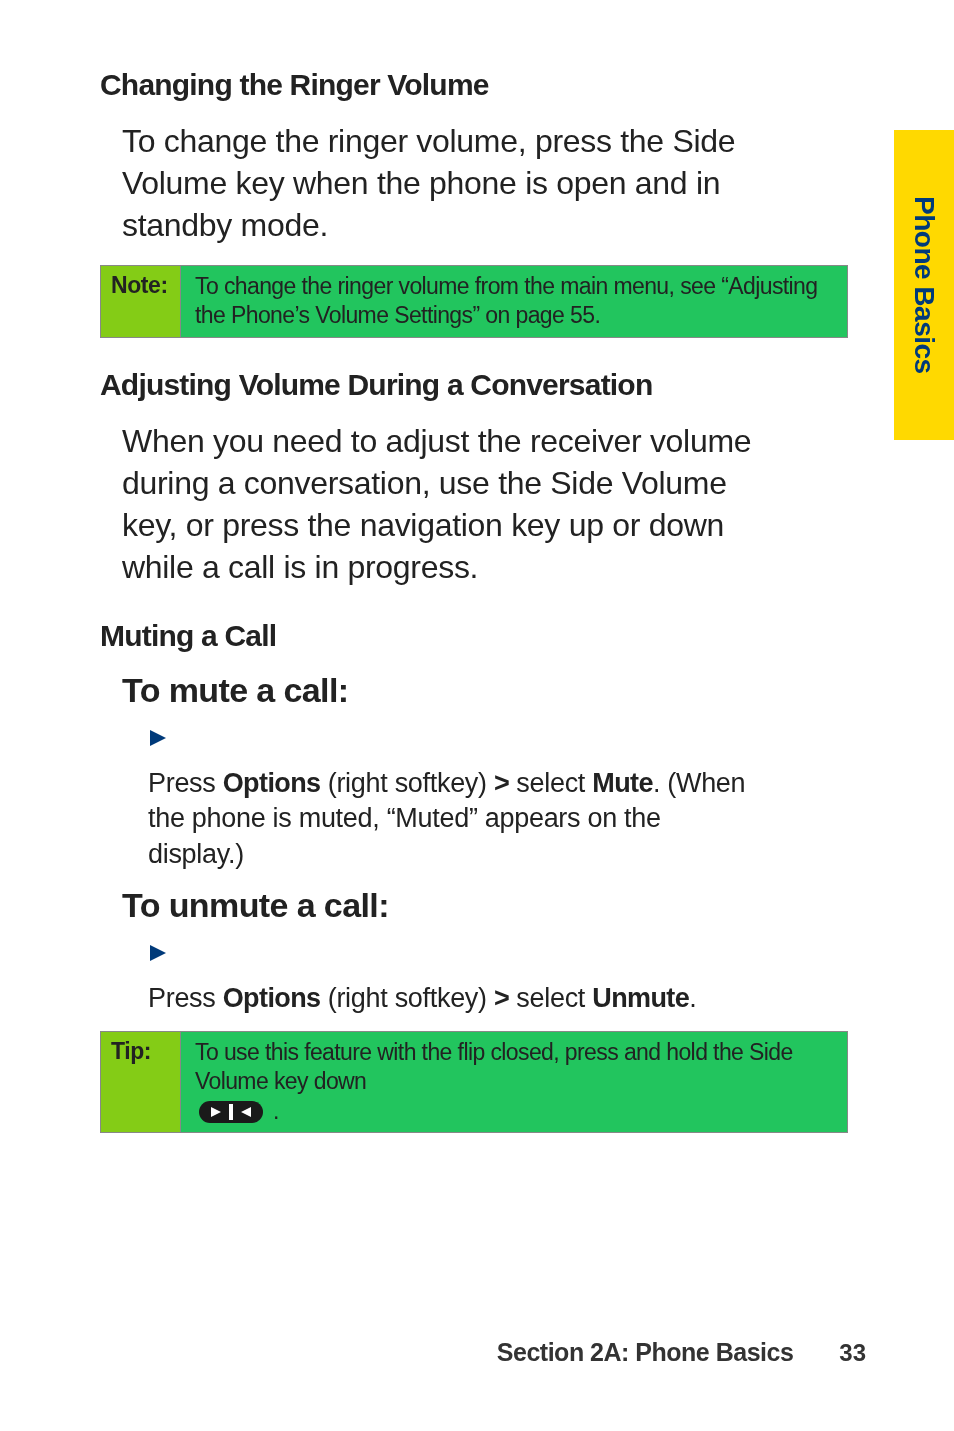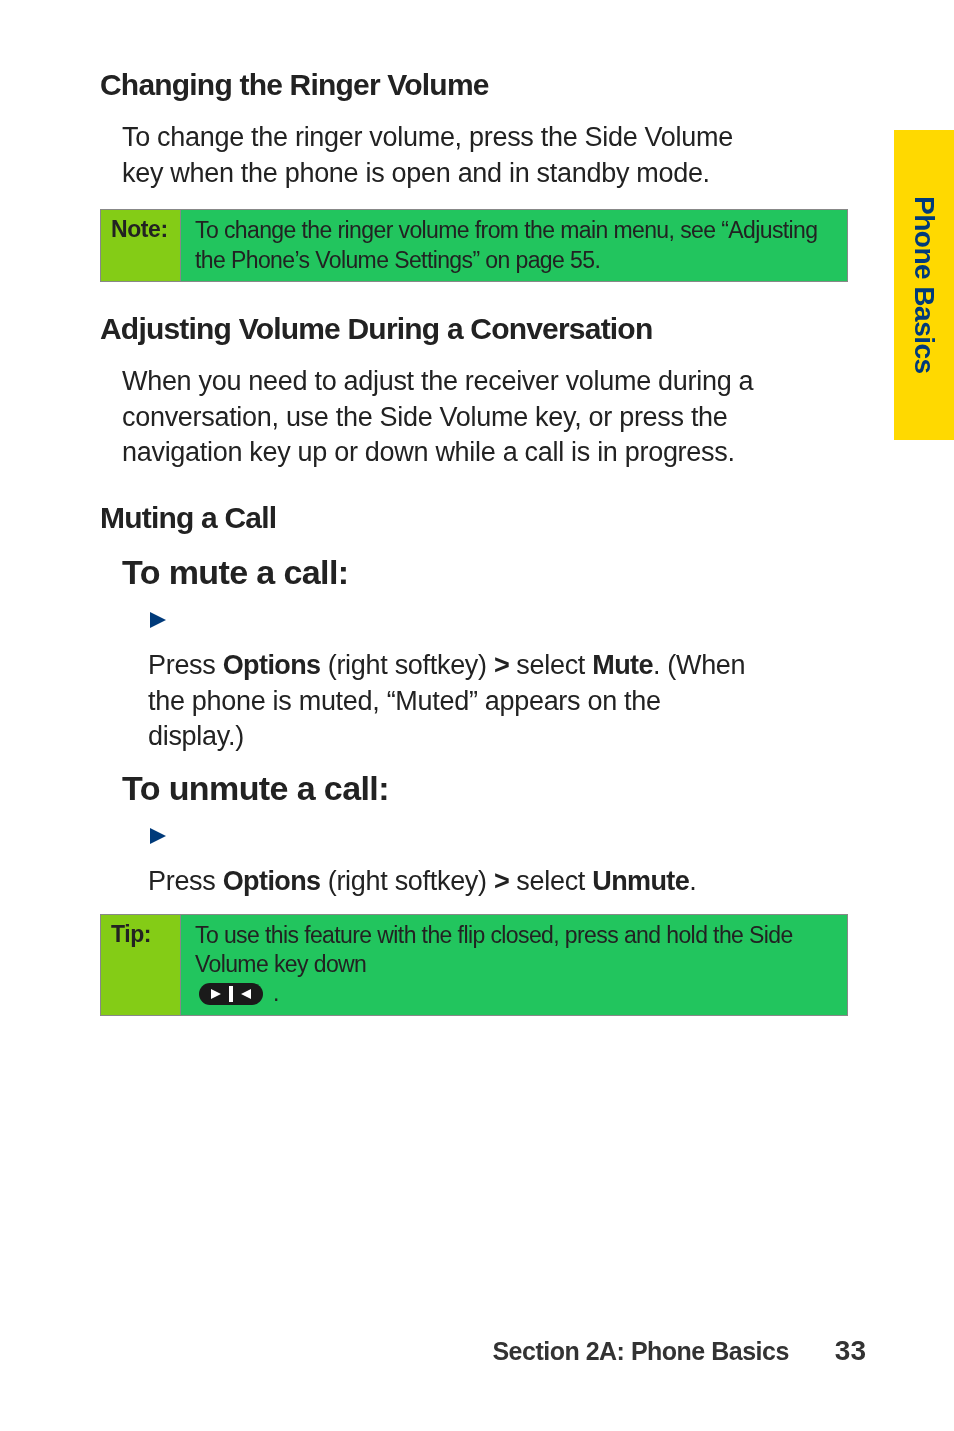--- a/index.html
+++ b/index.html
@@ -34,21 +34,21 @@
   }
   h2.section-heading {
     font-size: 30px;
     font-weight: 700;
     letter-spacing: -0.8px;
     margin-bottom: 18px;
     margin-top: 6px;
   }
   h2.section-heading.tight { margin-top: 30px; }
   p.body {
-    font-size: 27px;
+    font-size: 32px;
     line-height: 1.32;
     letter-spacing: -0.3px;
     margin: 0 0 18px 22px;
   }
   p.sub-label {
     font-size: 34px;
     font-weight: 700;
     letter-spacing: -0.6px;
     margin: 14px 0 10px 22px;
   }
@@ -114,21 +114,21 @@
     gap: 46px;
   }
   .footer .sec {
     font-weight: 700;
     font-size: 25px;
     letter-spacing: -0.5px;
     color: #333;
   }
   .footer .pg {
     font-weight: 700;
-    font-size: 28px;
+    font-size: 24px;
     color: #333;
   }
 </style>
 </head>
 <body>
 
 <div class="side-tab">
   <span>Phone Basics</span>
 </div>
 

